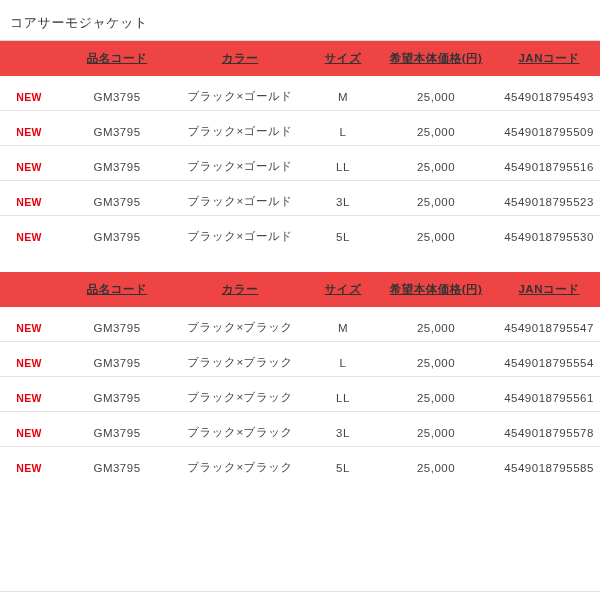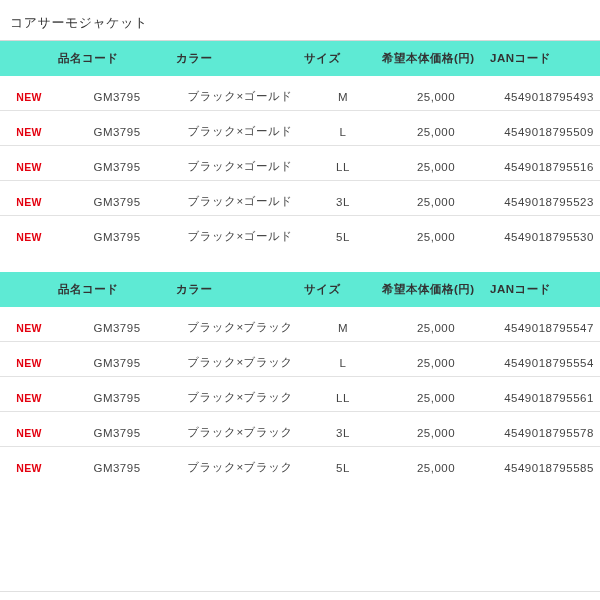--- a/index.html
+++ b/index.html
@@ -34,27 +34,28 @@
   table.spec {
     width: 580px;
     margin: 0 auto;
     border-collapse: collapse;
     table-layout: fixed;
   }
   table.spec + table.spec {
     margin-top: 22px;
   }
   table.spec thead th {
-    background: #5eead4;
+    background: #ef4444;
     font-size: 11.5px;
     font-weight: bold;
     color: #333333;
     padding: 10px 0 10px 0;
-    text-align: left;
+    text-align: center;
     letter-spacing: 0.5px;
+    text-decoration: underline;
   }
   table.spec tbody td {
     font-size: 11.5px;
     color: #444444;
     text-align: center;
     padding: 13px 0 6px 0;
     border-bottom: 1px solid #e2e2e2;
     letter-spacing: 0.5px;
   }
   table.spec tbody tr:last-child td {

